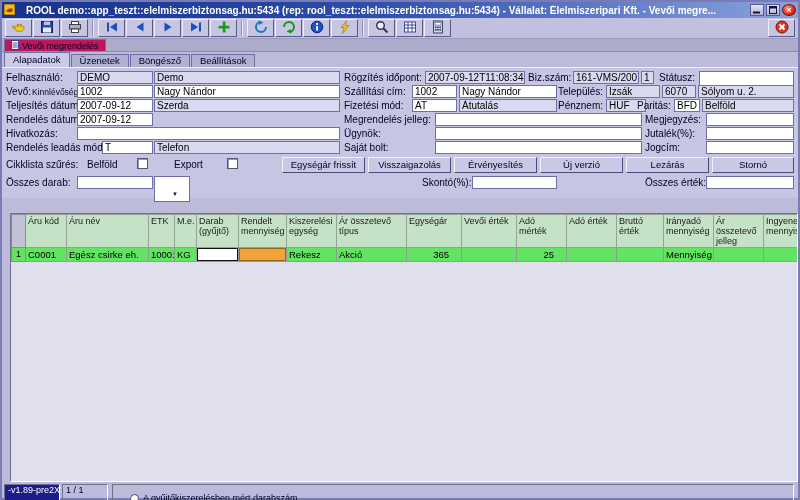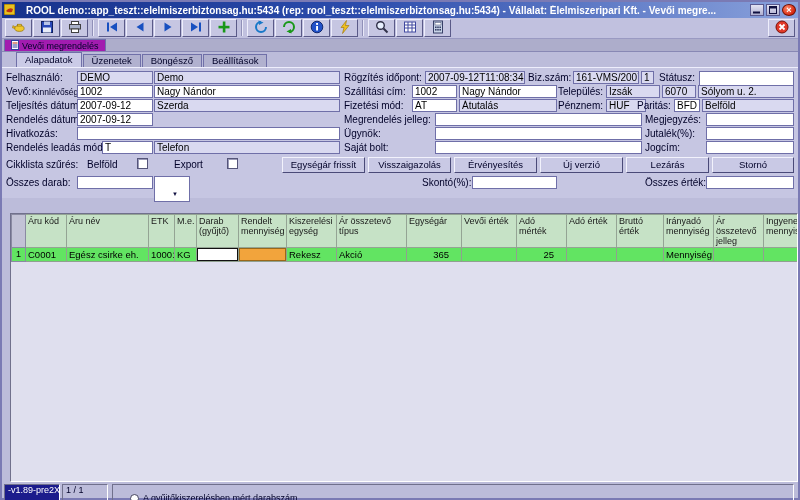--- a/index.html
+++ b/index.html
@@ -23,25 +23,25 @@
     border-bottom:1px solid #9a9ac2; display:flex; align-items:center; padding:1px 3px; gap:1px; }
   .tb { width:27px; height:18px; display:flex; align-items:center; justify-content:center;
     background:#c6c6e2; border:1px solid; border-color:#eeeefc #5a5a88 #5a5a88 #eeeefc; cursor:pointer; padding:0; }
   .tsep { width:2px; height:16px; border-left:1px solid #9090b8; border-right:1px solid #e8e8f8; margin:0 3px; }
   .tb.exit { margin-left:auto; }
 
   
   #doctabs { position:absolute; left:0; top:37px; right:0; height:13px; background:#adadcb;
     border-bottom:1px solid #8888b4; display:flex; align-items:flex-end; padding-left:2px; }
   .dtab { display:inline-flex; align-items:center; gap:3px; height:12px; padding:0 6px;
-    background:#a21caf; border:1px solid #7070a8; border-bottom:none; font-size:9px; color:#000028; cursor:pointer; }
+    background:#be185d; border:1px solid #7070a8; border-bottom:none; font-size:9px; color:#000028; cursor:pointer; }
 
   
   #maintabs { position:absolute; left:0; top:50px; right:0; height:15px; display:flex;
-    align-items:flex-end; padding-left:14px; }
+    align-items:flex-end; padding-left:2px; }
   .mtab { display:inline-block; height:13px; line-height:12px; padding:0 8px; font-size:9.5px;
     background:#b1b1cf; border:1px solid #7070a8; border-bottom:none; margin-right:1px; color:#000028; cursor:pointer; }
   .mtab.active { background:#cbcbe7; height:15px; line-height:14px; }
 
   
   #formpanel { position:absolute; left:0; top:65px; right:0; height:131px; background:#c6c6e2;
     border-top:1px solid #eeeefc; }
   .lbl { position:absolute; color:#000028; white-space:nowrap; font-size:10px; }
   .fld { position:absolute; height:13px; background:#fff; border:1px solid #6f6fa8; padding:0 2px;
     line-height:11px; overflow:hidden; white-space:nowrap; font-size:10px; color:#000; cursor:text; }

